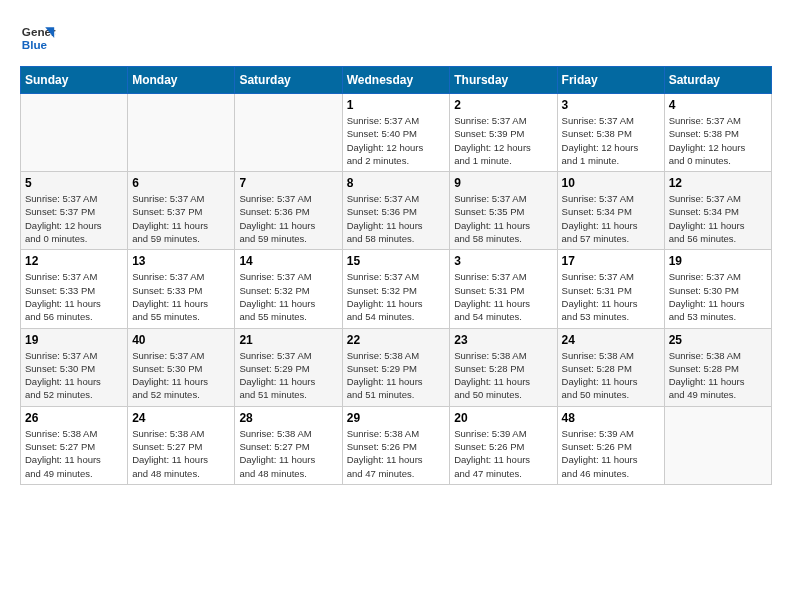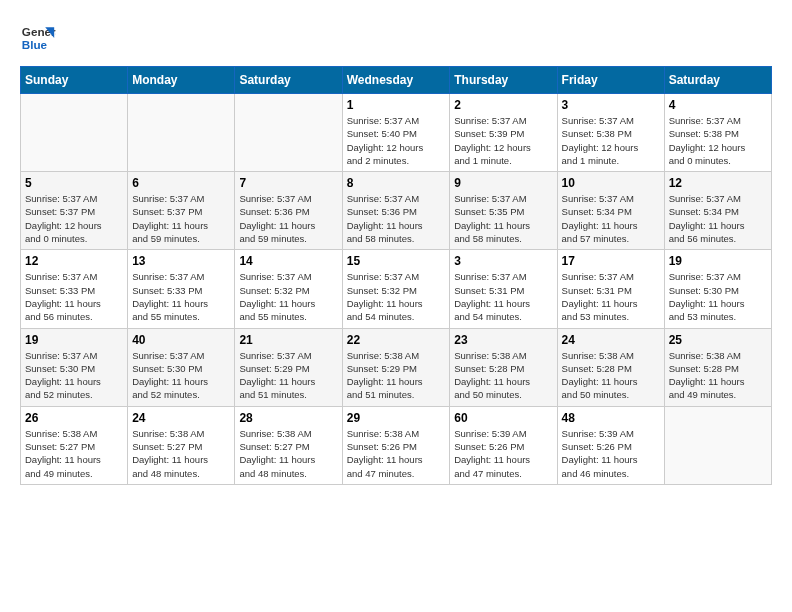--- a/index.html
+++ b/index.html
@@ -316,21 +316,21 @@
 and 48 minutes.</div>
         </td>
         <td>
           <span class="day-number">29</span>
           <div class="day-info" style="white-space: pre-line;">Sunrise: 5:38 AM
 Sunset: 5:26 PM
 Daylight: 11 hours
 and 47 minutes.</div>
         </td>
         <td>
-          <span class="day-number">60</span>
+          <span class="day-number">20</span>
           <div class="day-info" style="white-space: pre-line;">Sunrise: 5:39 AM
 Sunset: 5:26 PM
 Daylight: 11 hours
 and 47 minutes.</div>
         </td>
         <td>
           <span class="day-number">48</span>
           <div class="day-info" style="white-space: pre-line;">Sunrise: 5:39 AM
 Sunset: 5:26 PM
 Daylight: 11 hours

